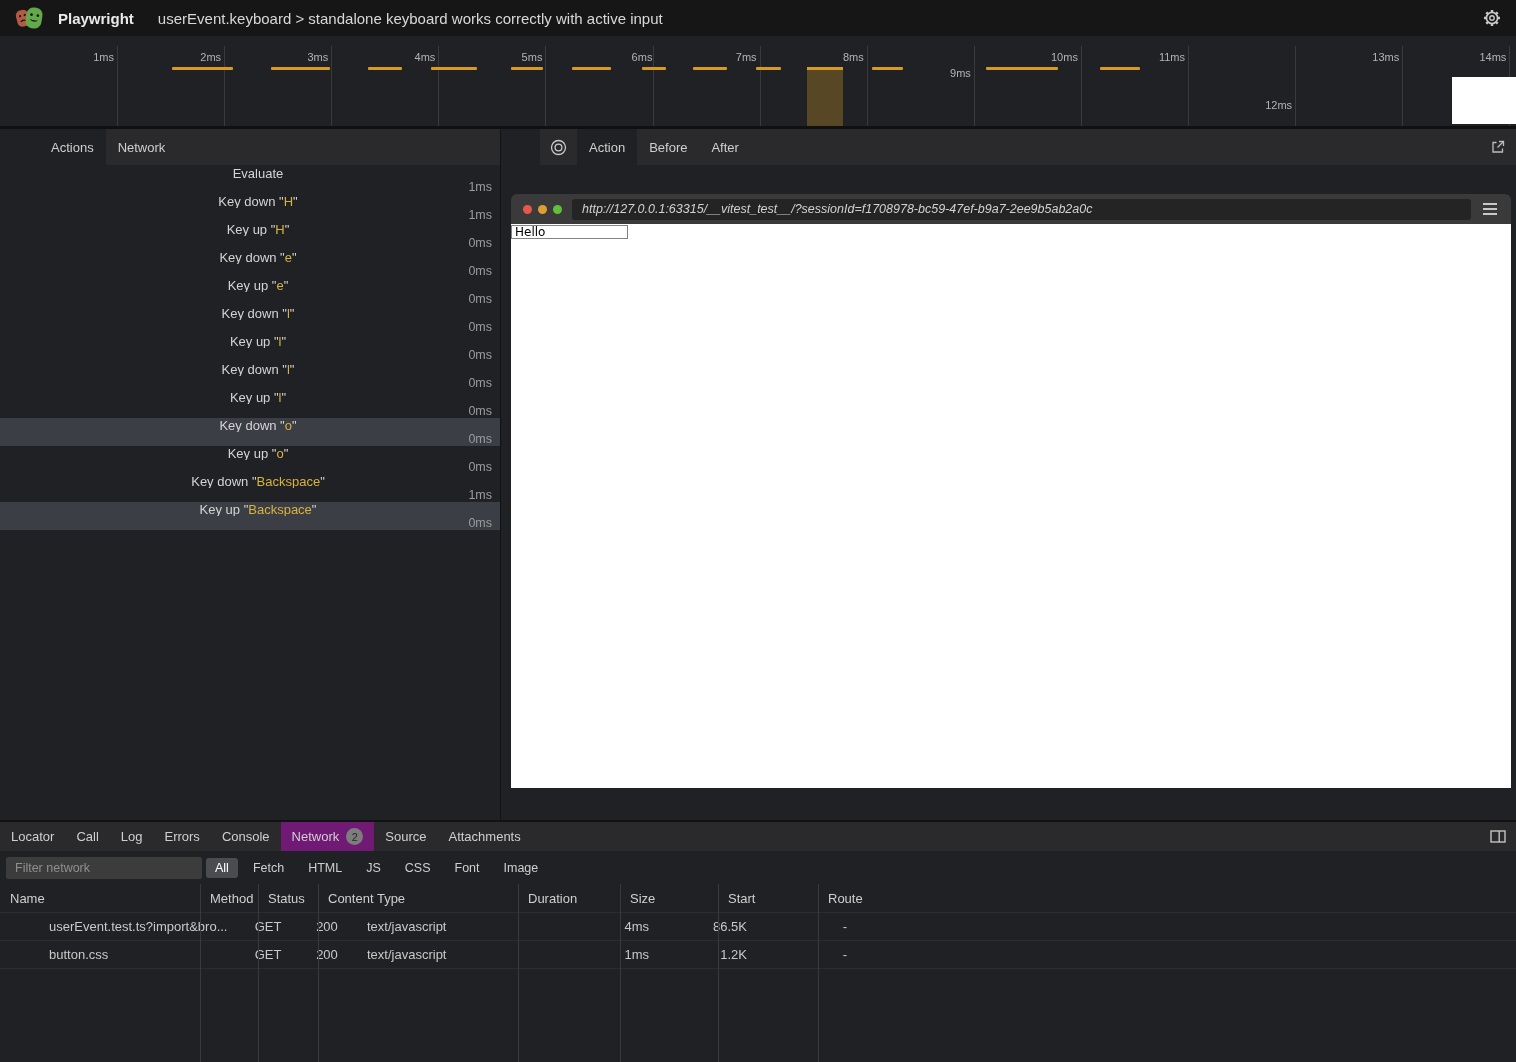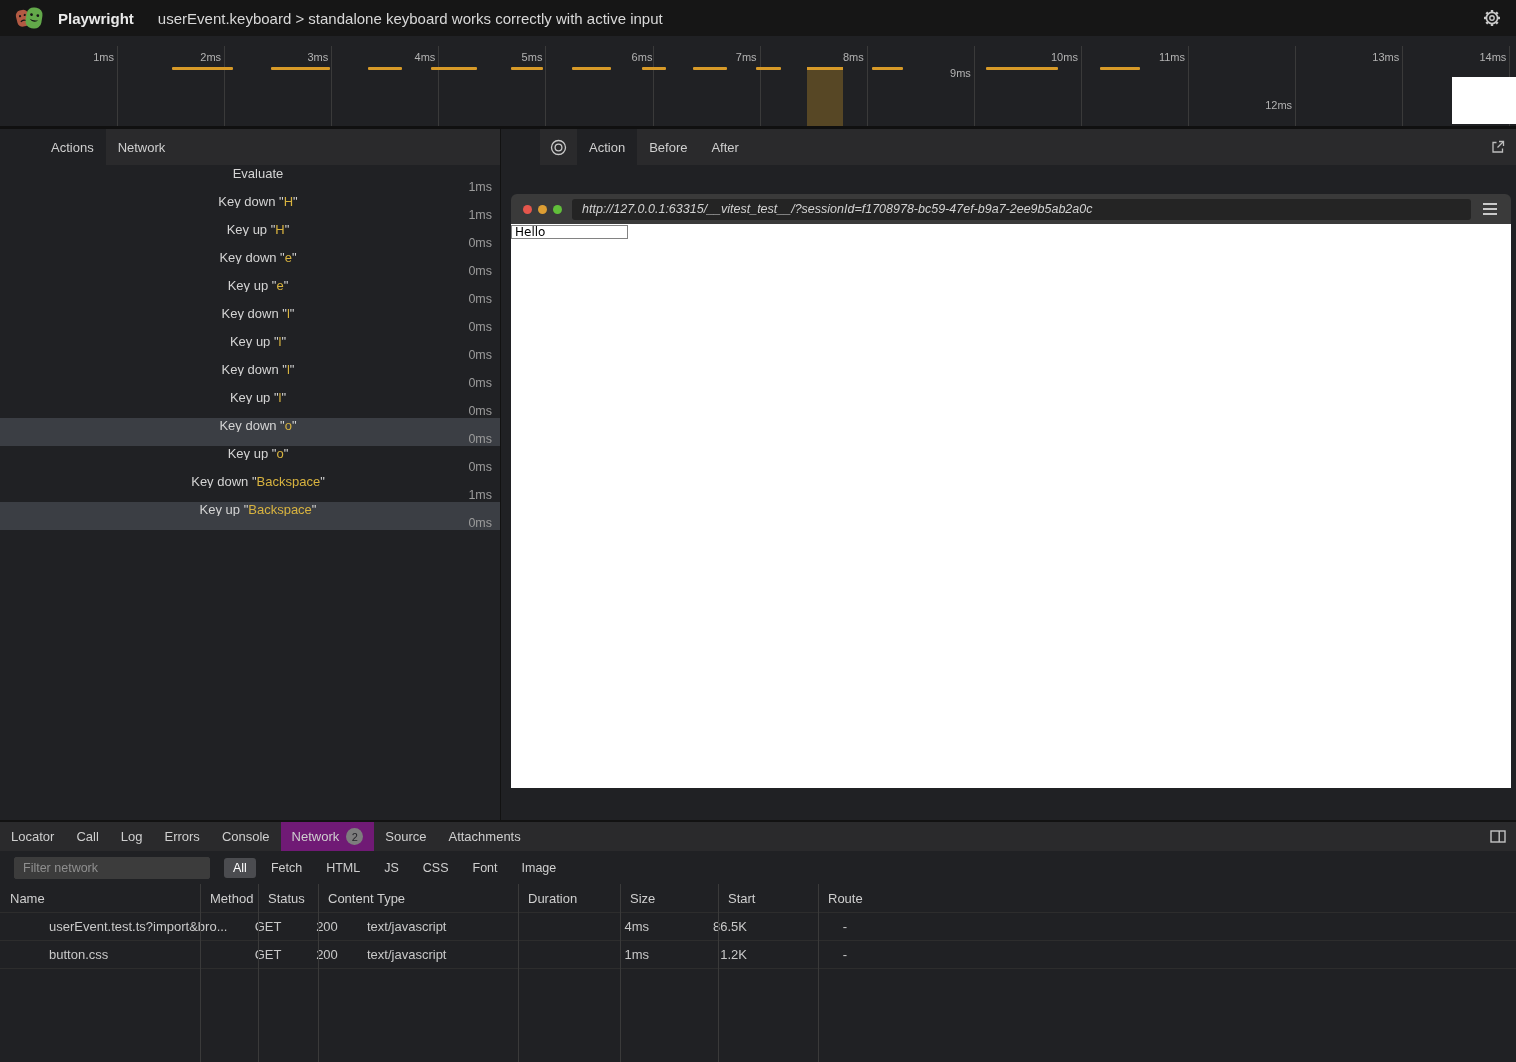--- a/index.html
+++ b/index.html
@@ -64,21 +64,21 @@
                 background:#fff; color:#000; font-size:12px; font-family:"DejaVu Sans",sans-serif; padding:0 3px; }
 
   
   .hsplit { position:absolute; top:820px; left:0; right:0; height:2px; background:#121212; cursor:row-resize; }
   .bottom { position:absolute; top:822px; left:0; right:0; bottom:0; background:#202124; display:flex; flex-direction:column; }
   .btabs { height:29px; background:#2a2a2c; display:flex; align-items:stretch; font-size:13px; color:#cfcfcf; flex:none; }
   .btab { padding:0 11px; display:flex; align-items:center; gap:7px; cursor:pointer; }
   .btab.sel { background:#701a75; }
   .badge { width:17px; height:17px; border-radius:50%; background:#7d7d7d; color:#26262a;
            font-size:11px; display:flex; align-items:center; justify-content:center; }
-  .filterrow { height:33px; display:flex; align-items:center; padding:0 14px; gap:14px; flex:none; }
+  .filterrow { height:33px; display:flex; align-items:center; padding:0 6px; gap:4px; flex:none; }
   .filter-input { width:196px; height:22px; background:#3c3c3c; border:1px solid #3c3c3c; border-radius:2px;
                   color:#cccccc; font-size:12.5px; padding:0 8px; outline:none; font-family:"Liberation Sans",sans-serif; }
   .filter-input::placeholder { color:#8f8f8f; }
   .chips { display:flex; align-items:center; gap:6px; }
   .chip { padding:3px 9px; font-size:12.5px; color:#cfcfcf; border-radius:3px; cursor:pointer; }
   .chip.sel { background:#4b4c50; color:#ffffff; }
 
   .nettable { position:relative; flex:1; overflow:hidden; }
   .trow { display:grid; grid-template-columns:200px 58px 60px 200px 102px 98px 100px 1fr;
           align-items:center; font-size:13px; border-bottom:1px solid #2d2d2d; }

